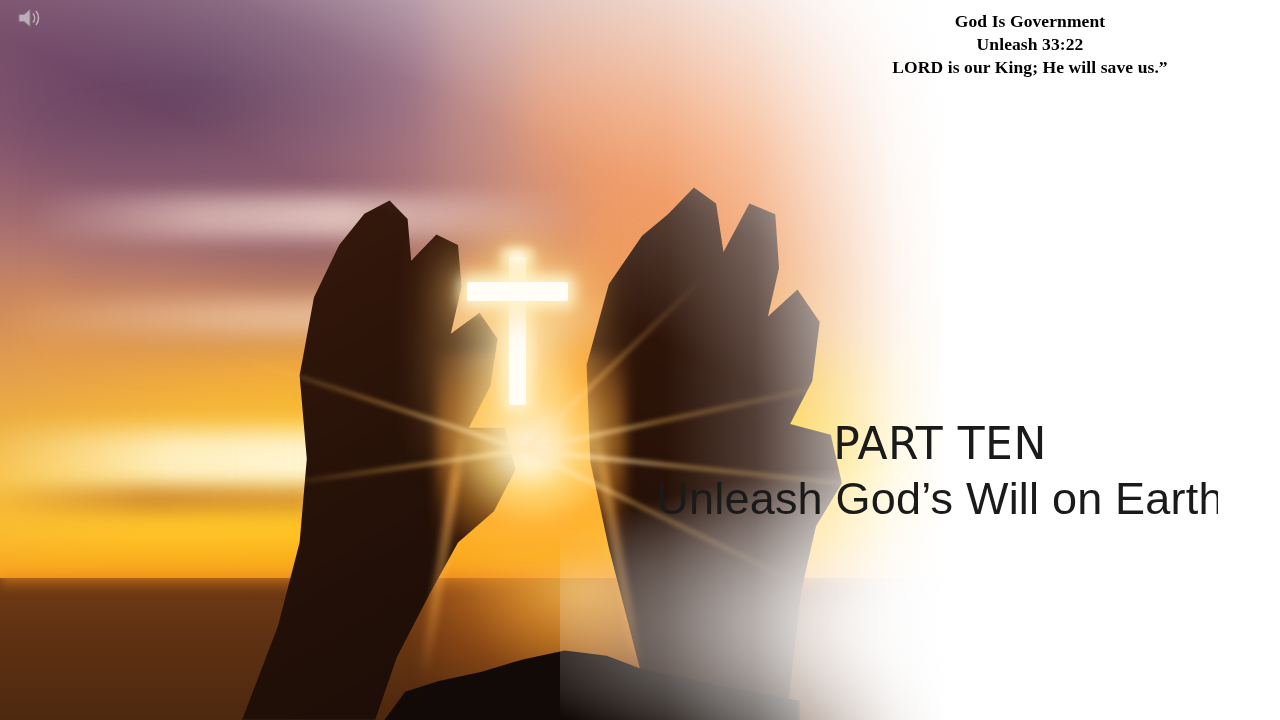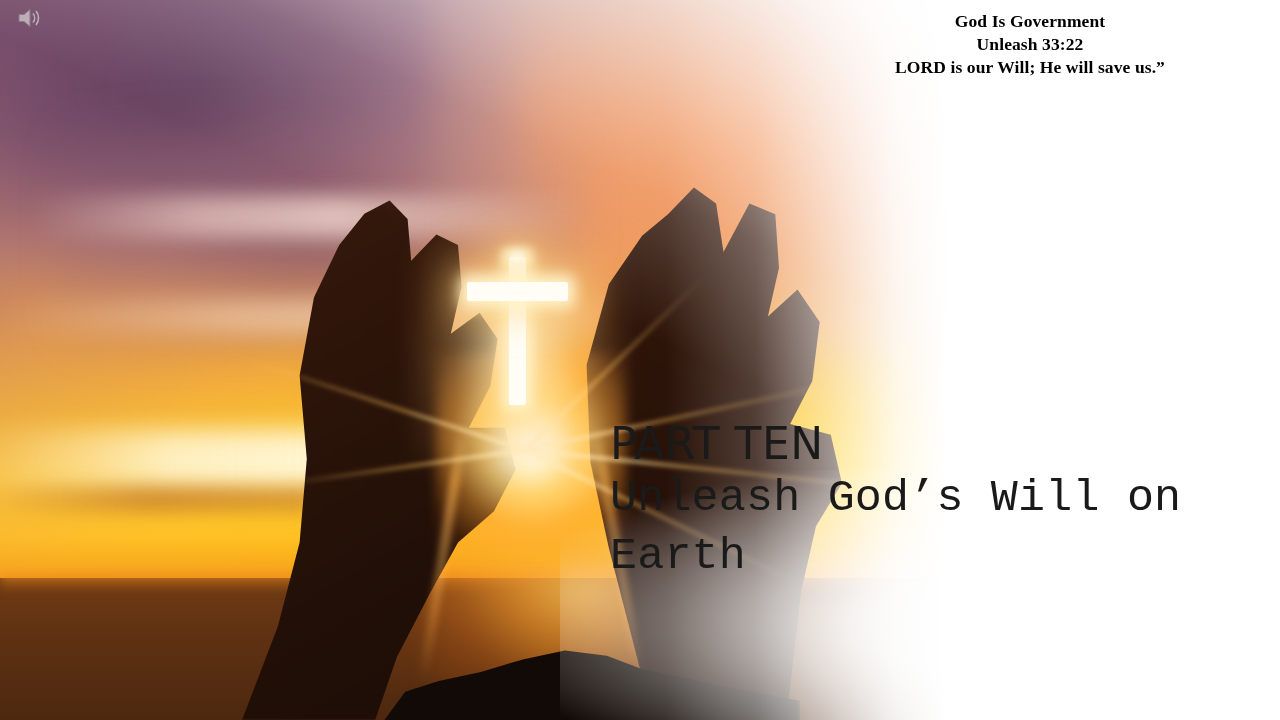--- a/index.html
+++ b/index.html
@@ -389,34 +389,34 @@
     line-height: 23px;
     color: #000000;
     letter-spacing: 0.1px;
   }
   #scripture .s-line { display: block; }
 
   #part-title {
     position: absolute;
     left: 610px; top: 418px;
     width: 660px;
-    text-align: left;
+    text-align: center;
     color: #1a1a1a;
   }
   #part-title .t-line1 {
     display: block;
     font-family: "DejaVu Sans", "Liberation Sans", sans-serif;
     font-size: 44px;
     line-height: 52px;
     font-weight: 400;
     letter-spacing: 0.5px;
   }
   #part-title .t-line2 {
     display: block;
-    font-family: Liberation Mono, monospace;
+    font-family: Liberation Sans, sans-serif;
     font-size: 45px;
     line-height: 58px;
     font-weight: 400;
     letter-spacing: 0.2px;
   }
 </style>
 </head>
 <body>
 
 <div id="slide">
@@ -464,21 +464,21 @@
 
   <svg id="audio-icon" viewBox="0 0 26 22">
     <path d="M2 7.5 H7 L13 2.5 V19.5 L7 14.5 H2 Z" fill="#cfc6cc" stroke="#8d8490" stroke-width="1" stroke-linejoin="round"></path>
     <path d="M16 6.5 a7 7 0 0 1 0 9" fill="none" stroke="#cfc6cc" stroke-width="1.6"></path>
     <path d="M19 4 a11 11 0 0 1 0 14" fill="none" stroke="#cfc6cc" stroke-width="1.6"></path>
   </svg>
 
   <div id="scripture">
     <span class="s-line">God Is Government</span>
     <span class="s-line">Unleash 33:22</span>
-    <span class="s-line">LORD is our Will; He will save us.”</span>
+    <span class="s-line">LORD is our King; He will save us.”</span>
   </div>
 
   <div id="part-title">
     <span class="t-line1">PART TEN</span>
     <span class="t-line2">Unleash God’s Will on Earth</span>
   </div>
 
 </div>
 
 </body></html>

